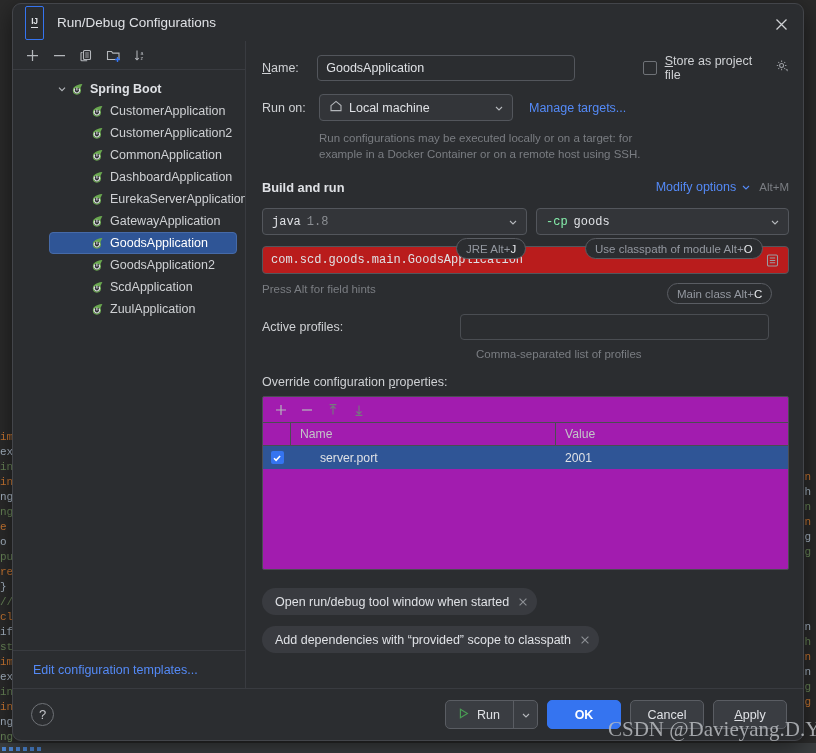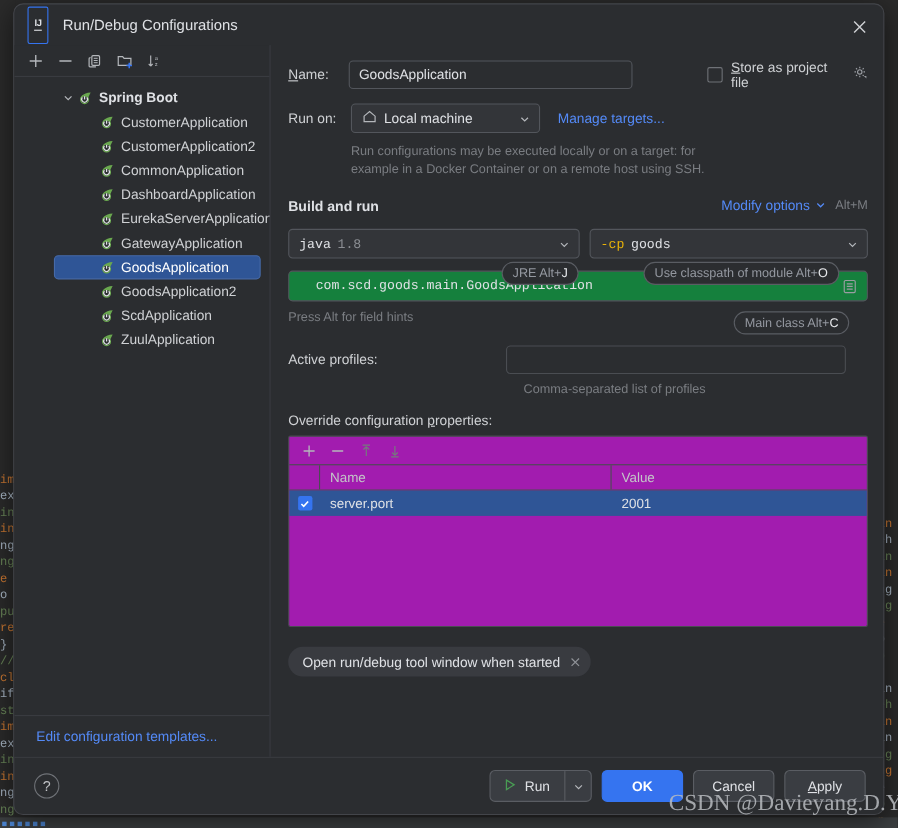--- a/index.html
+++ b/index.html
@@ -180,24 +180,24 @@
     display: flex; align-items: center;
     padding: 0 9px;
     font-size: 11.5px; color: #9498a0;
     white-space: nowrap;
     z-index: 9;
   }
   .hint-bubble b { color: #e8eaed; font-weight: normal; }
 
   
   .mono-input {
-    height: 28px; background: #15803d;
+    height: 28px; background: #b91c1c;
     border: 1px solid #53565c; border-radius: 4px;
     display: flex; align-items: center;
-    padding: 0 4px 0 24px;
+    padding: 0 4px 0 8px;
     font-family: "Liberation Mono", monospace;
     font-size: 12px; color: #dfe1e5;
   }
   .mono-input .val { flex: 1; }
 
   
   #props-box {
     border: 1px solid #4a4d52;
     background: #a21caf;
     display: flex; flex-direction: column;
@@ -218,21 +218,21 @@
     height: 23px; flex: 0 0 23px;
     display: flex; align-items: center;
     border-bottom: 1px solid #4a4d52;
     font-size: 12.2px; color: #c3c5c8;
   }
   .col-check { width: 28px; flex: 0 0 28px; border-right: 1px solid #4a4d52; height: 100%; }
   .col-name  { flex: 1; padding-left: 9px; border-right: 1px solid #4a4d52; height: 100%; display:flex; align-items:center; }
   .col-value { width: 232px; flex: 0 0 232px; padding-left: 9px; height:100%; display:flex; align-items:center; }
   .props-row {
     height: 23px; display: flex; align-items: center;
-    font-size: 12.2px; color: #dfe1e5;
+    font-size: 12.2px; color: #dfe1e5; gap: 20px;
   }
   .props-row.selected { background: #2f5596; }
   .props-row .col-check {
     border-right: none; display: flex; align-items: center; justify-content: center;
   }
   .props-row .col-name, .props-row .col-value { border-right: none; }
   .row-check {
     width: 13px; height: 13px;
     background: #3574f0; border-radius: 2px;
     display: flex; align-items: center; justify-content: center;
@@ -567,21 +567,21 @@
               <circle cx="6.6" cy="6.4" r="2" stroke="#9a9da2" stroke-width="1.05" fill="none"></circle>
               <path d="M6.6 1.6 v1.4 M6.6 9.8 v1.4 M1.8 6.4 h1.4 M10 6.4 h1.4 M3.2 3 l1 1 M9.2 9 l1 1 M10.2 3 l-1 1 M4.2 9 l-1 1" stroke="#9a9da2" stroke-width="1.05"></path>
               <path d="M10.4 10.2 L12.6 12.4 L12.6 10.2 Z" fill="#9a9da2"></path>
             </svg>
           </span>
         </div>
       </div>
 
       <div class="frow" style="height:27px; margin-top:13px">
         <span class="flabel" style="width:57px">Run on:</span>
-        <div class="combo" style="width:172px">
+        <div class="combo" style="width:194px">
           <span class="cb-text">
             <span>
               <svg width="14" height="14" viewBox="0 0 14 14">
                 <path d="M2 6.6 L7 2.4 L12 6.6 V11.6 H2 Z" stroke="#b4b7bb" stroke-width="1.1" fill="none"></path>
               </svg>
             </span>
             <span>Local machine</span>
           </span>
           <span class="cb-arrow">
             <svg width="10" height="10" viewBox="0 0 10 10">
@@ -617,21 +617,21 @@
             <span style="color:#8b8e93">1.8</span>
           </span>
           <span class="cb-arrow">
             <svg width="10" height="10" viewBox="0 0 10 10">
               <path d="M2 4 L5 7 L8 4" stroke="#b4b7bb" stroke-width="1.1" fill="none"></path>
             </svg>
           </span>
         </div>
         <div class="combo" style="flex:1">
           <span class="cb-text" style="font-family:'Liberation Mono',monospace; font-size:12px">
-            <span style="color:#eab308">-cp</span>
+            <span style="color:#86efac">-cp</span>
             <span>goods</span>
           </span>
           <span class="cb-arrow">
             <svg width="10" height="10" viewBox="0 0 10 10">
               <path d="M2 4 L5 7 L8 4" stroke="#b4b7bb" stroke-width="1.1" fill="none"></path>
             </svg>
           </span>
         </div>
       </div>
 
@@ -707,20 +707,30 @@
       <div style="margin-top:18px">
         <span class="chip">
           <span>Open run/debug tool window when started</span>
           <span class="x">
             <svg width="10" height="10" viewBox="0 0 10 10">
               <path d="M1.6 1.6 L8.4 8.4 M8.4 1.6 L1.6 8.4" stroke="#8e9196" stroke-width="1.1" fill="none"></path>
             </svg>
           </span>
         </span>
       </div>
+      <div style="margin-top:11px">
+        <span class="chip">
+          <span>Add dependencies with “provided” scope to classpath</span>
+          <span class="x">
+            <svg width="10" height="10" viewBox="0 0 10 10">
+              <path d="M1.6 1.6 L8.4 8.4 M8.4 1.6 L1.6 8.4" stroke="#8e9196" stroke-width="1.1" fill="none"></path>
+            </svg>
+          </span>
+        </span>
+      </div>
 
       <div class="hint-bubble" style="left:210px; top:197px">
         <span>JRE Alt+</span>
           <b>J</b>
       </div>
       <div class="hint-bubble" style="left:339px; top:197px">
         <span>Use classpath of module Alt+</span>
           <b>O</b>
       </div>
       <div class="hint-bubble" style="left:421px; top:242px">

